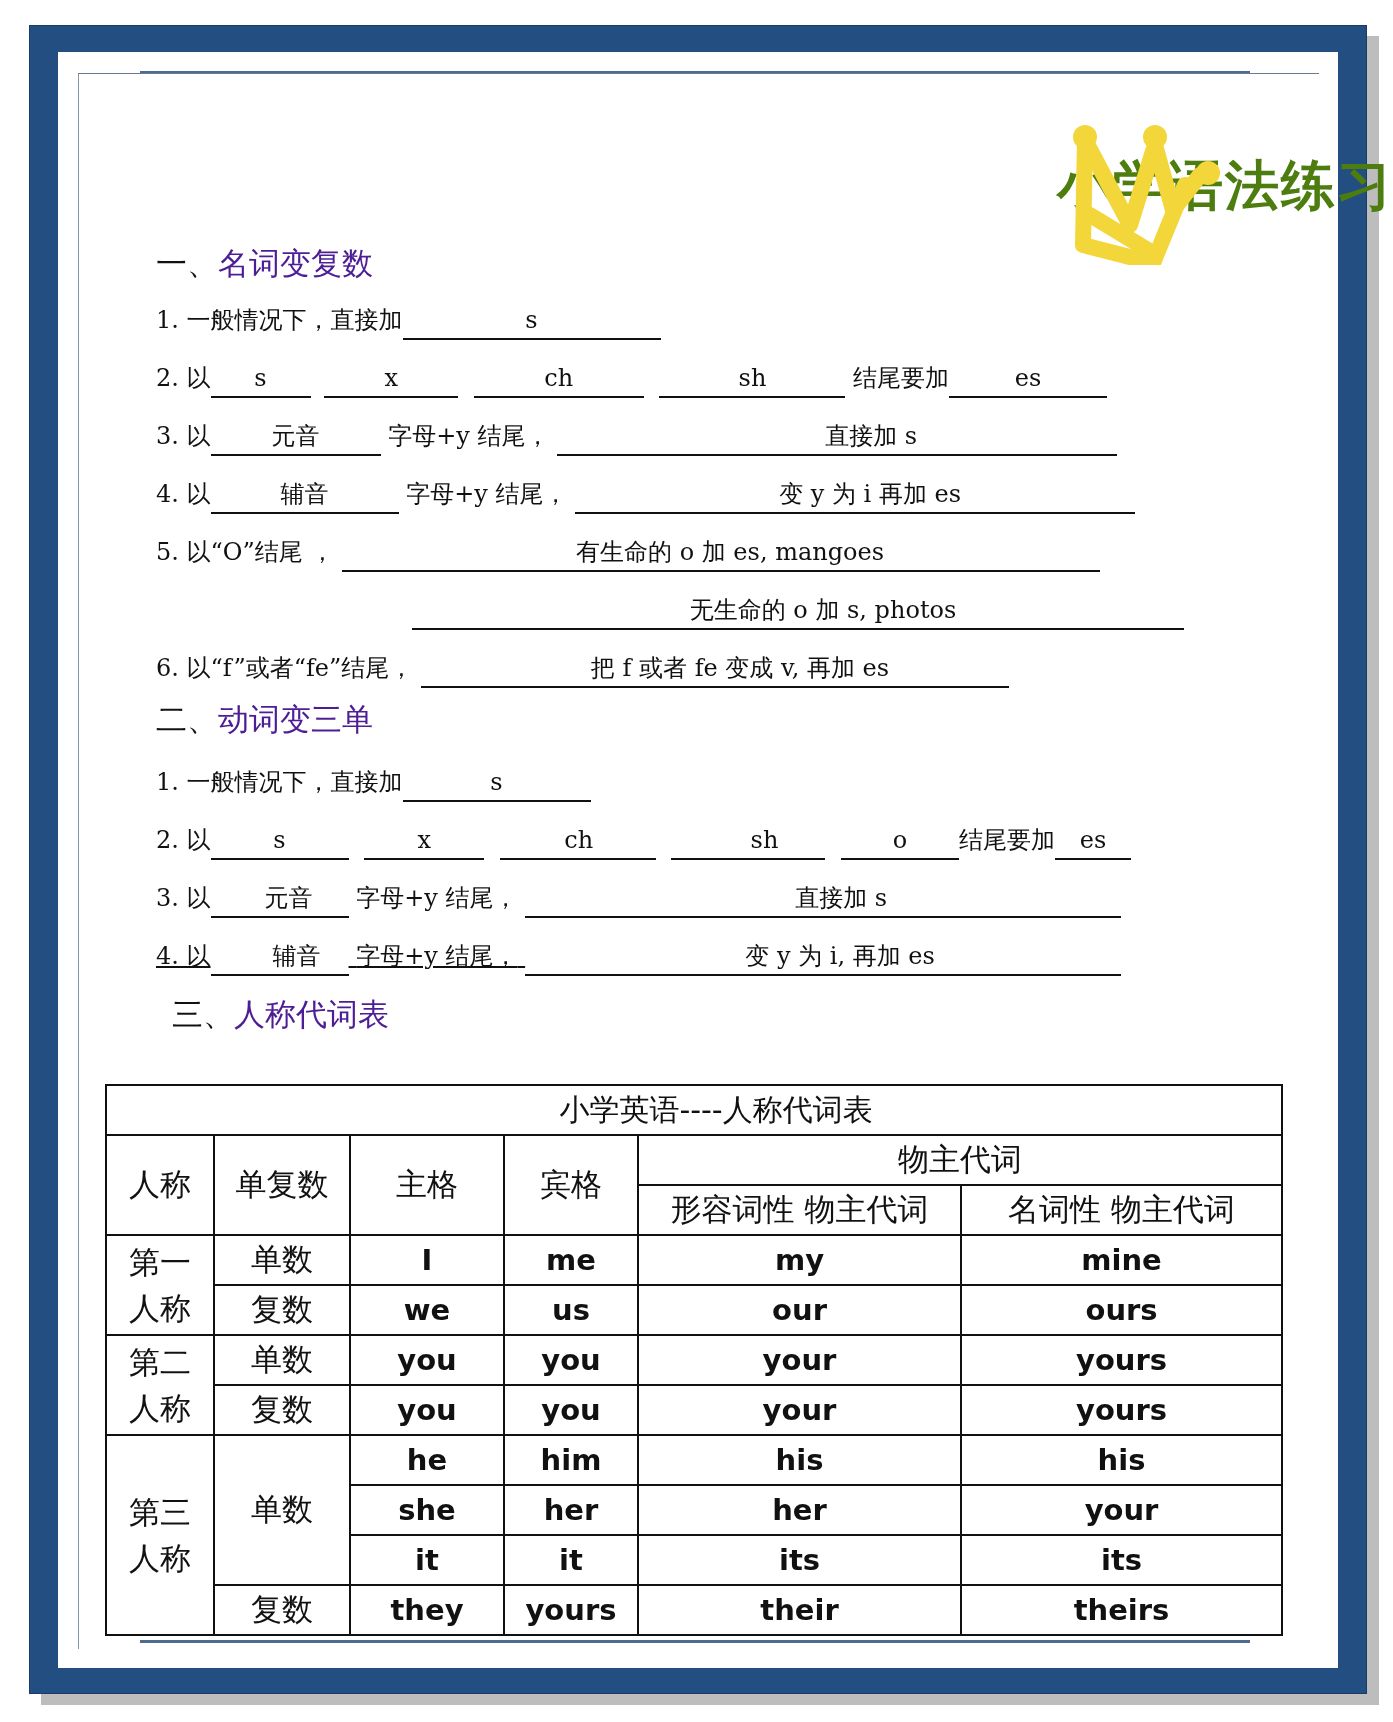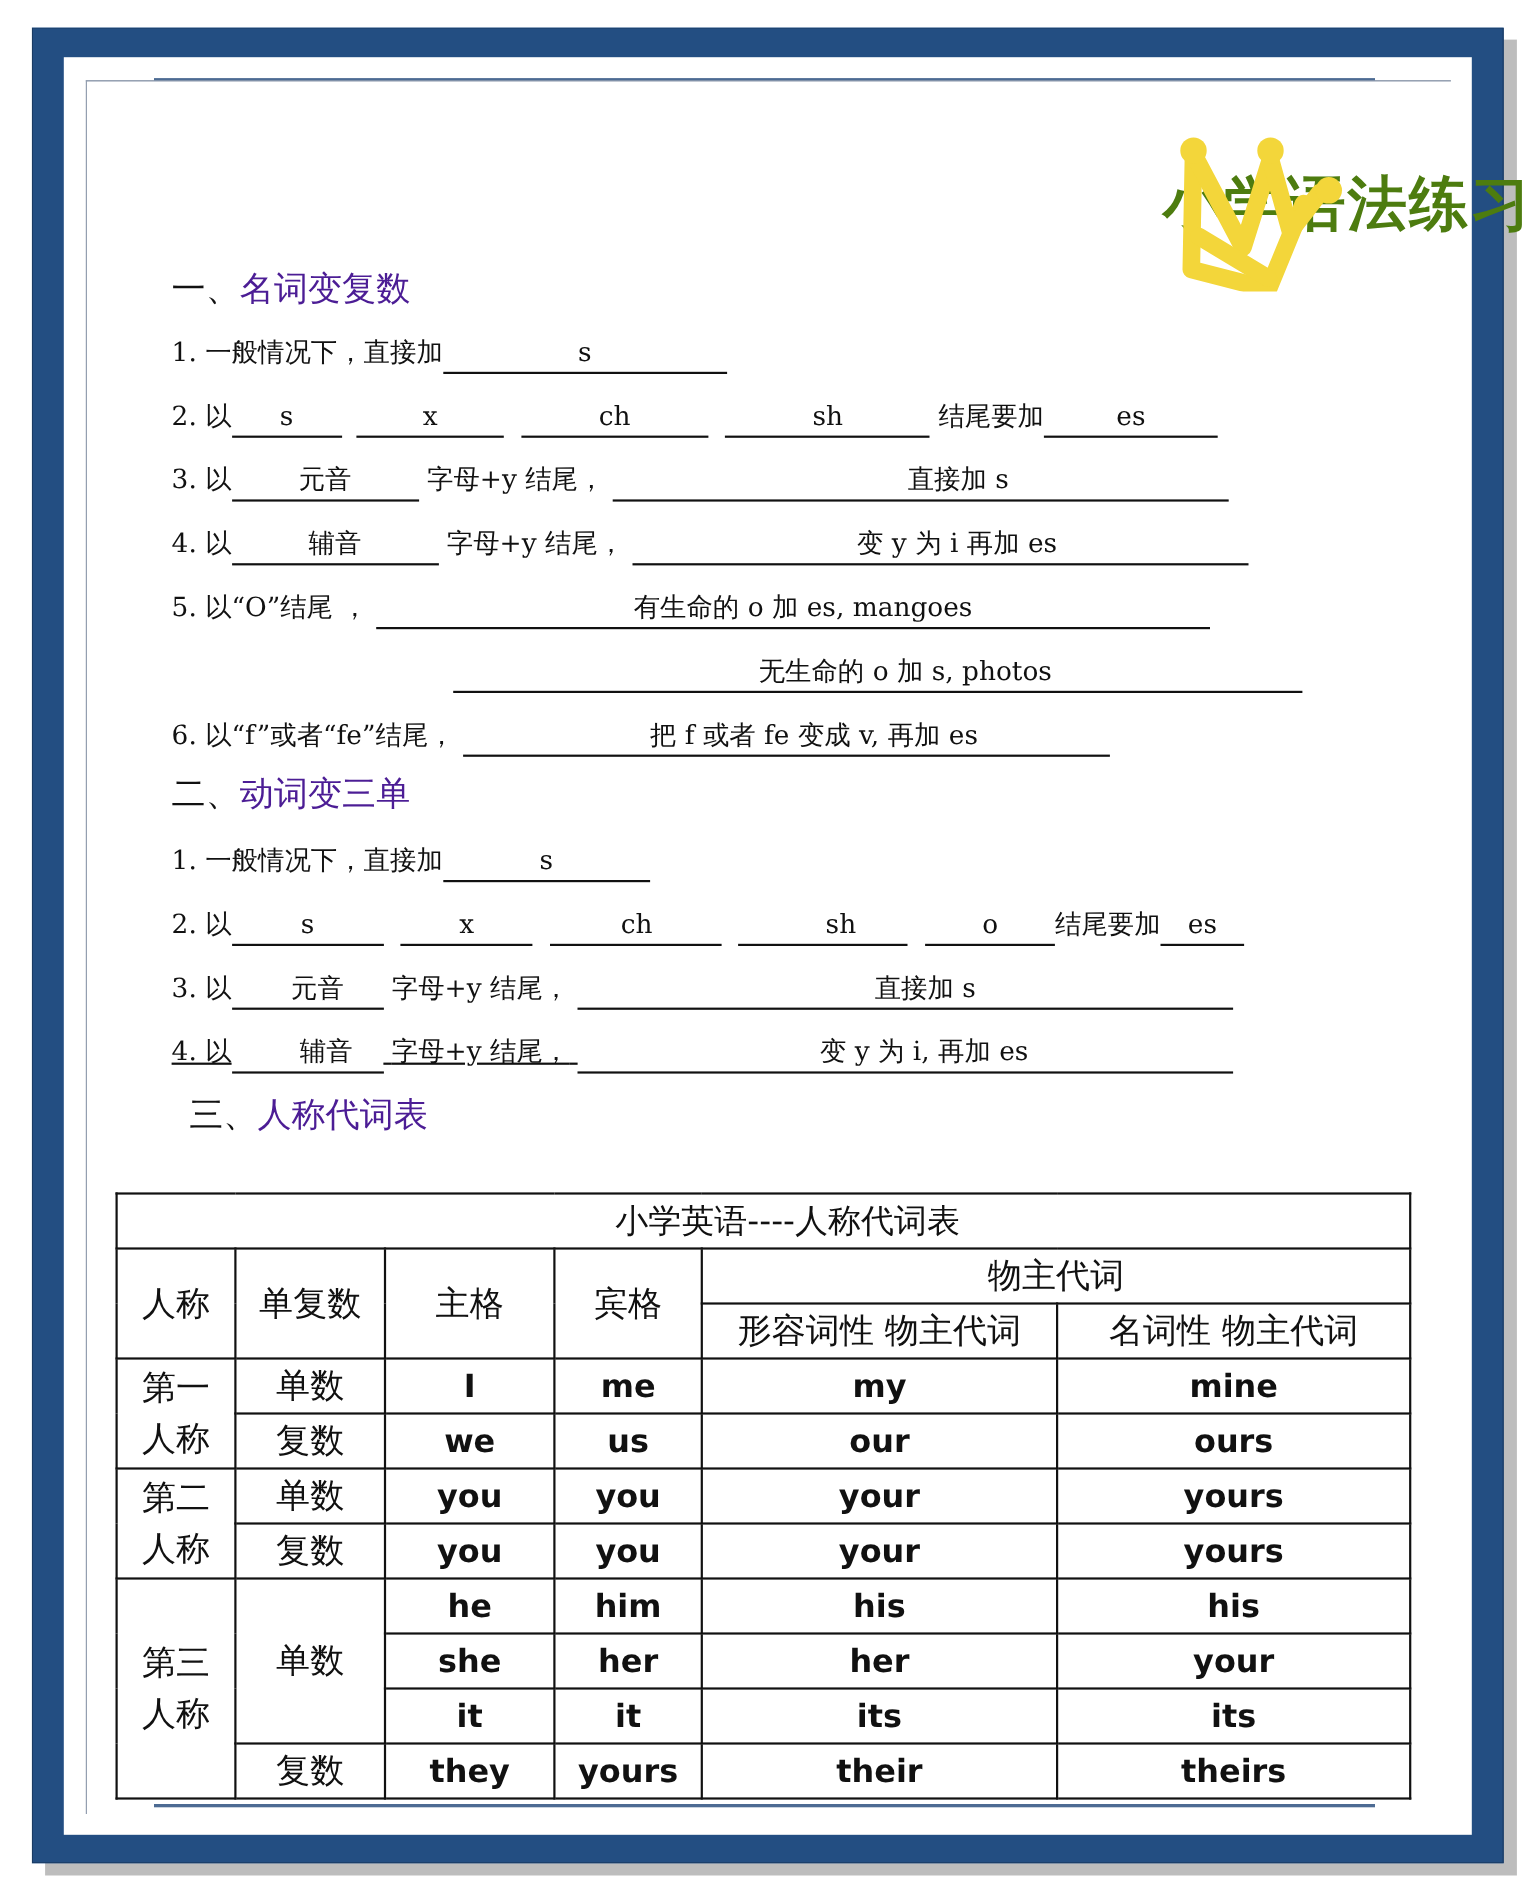--- a/index.html
+++ b/index.html
@@ -93,21 +93,21 @@
 </div>
 <div class="line" style="top:590px; left:412px;">
   <span class="blank left" style="width:772px;"><span style="padding-left:50px">无生命的 o 加 s,   photos</span></span>
 </div>
 
 <div class="line" style="top:648px;">
   <span>6.  以“f”或者“fe”结尾，</span>
   <span class="blank left" style="width:588px;"><span style="padding-left:50px">把 f 或者 fe 变成 v, 再加 es</span></span>
 </div>
 
-<div class="sec" style="left:156px; top:702px;">
+<div class="sec" style="left:156px; top:702px;font-family:Liberation Mono, monospace;">
   <span>二、</span><span class="red">动词变三单</span>
 </div>
 
 <div class="line" style="top:762px;">
   <span>1. 一般情况下，直接加</span><span class="blank" style="width:188px;">s</span>
 </div>
 
 <div class="line" style="top:820px;">
   <span>2. 以</span><span class="blank" style="width:138px;">s</span>
   <span class="blank" style="width:120px;margin-left:8px;">x</span>

